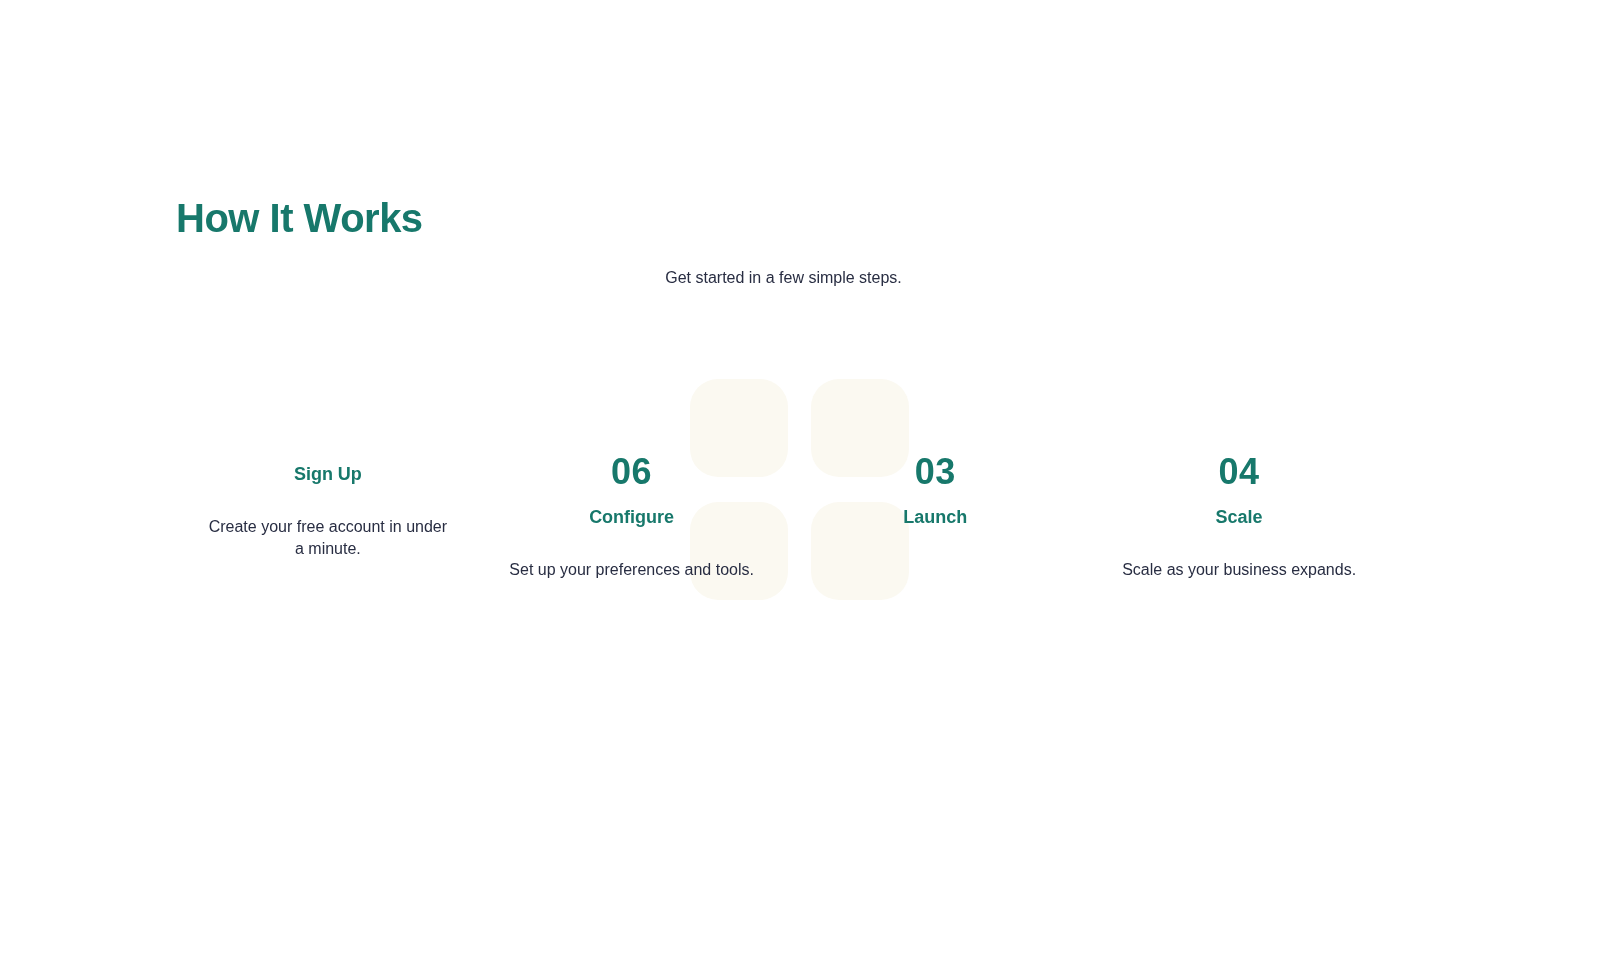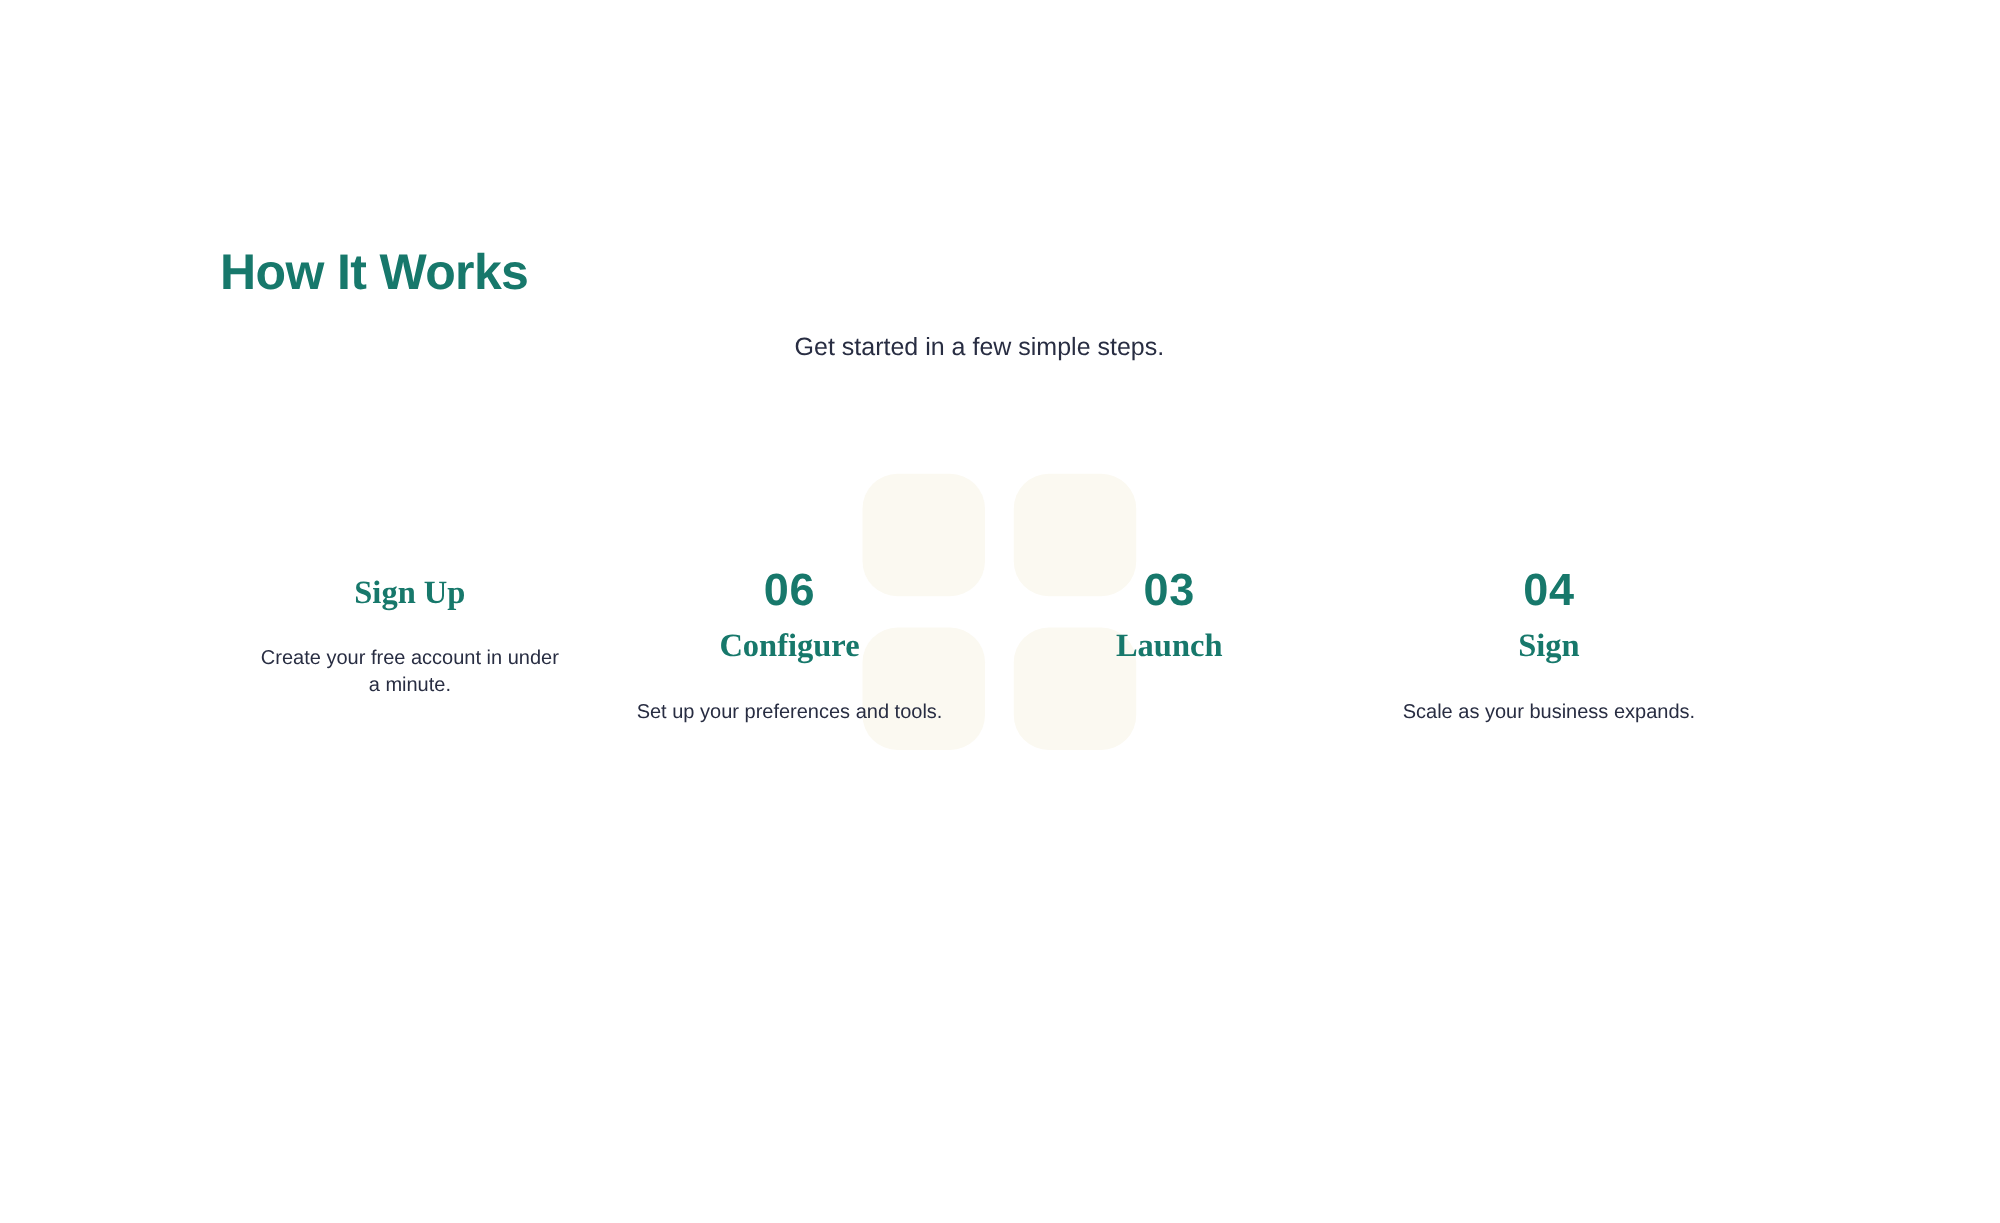--- a/index.html
+++ b/index.html
@@ -53,21 +53,21 @@
     color: var(--accent);
     z-index: 1;
   }
   .section-subtitle {
     position: absolute;
     left: 176px;
     top: 267px;
     width: 1215px;
     margin: 0;
     text-align: center;
-    font-size: 20px;
+    font-size: 16px;
     line-height: 22px;
     color: var(--text);
     z-index: 1;
   }
   .steps {
     position: absolute;
     left: 176px;
     top: 450px;
     width: 1215px;
     display: flex;
@@ -81,25 +81,24 @@
   .step-number {
     margin: 0;
     font-size: 36px;
     line-height: 43px;
     font-weight: 700;
     letter-spacing: 0.5px;
     color: var(--accent);
   }
   .step-title {
     margin: 9px 0 0 0;
-    font-size: 26px;
+    font-size: 18px;
     line-height: 30px;
     font-weight: 700;
     color: var(--accent);
-    font-family: Liberation Serif, serif;
   }
   .step-desc {
     margin: 27px auto 0 auto;
     max-width: 252px;
     font-size: 16px;
     line-height: 22px;
     color: var(--text);
     white-space: pre-line;
   }
 </style>
@@ -133,18 +132,18 @@
       <p class="step-desc">Set up your preferences and tools.</p>
     </div>
 
     <div class="step">
       <p class="step-number">03</p>
       <h3 class="step-title">Launch</h3>
     </div>
 
     <div class="step">
       <p class="step-number">04</p>
-      <h3 class="step-title">Sign</h3>
+      <h3 class="step-title">Scale</h3>
       <p class="step-desc">Scale as your business expands.</p>
     </div>
 
   </div>
 </div>
 
 </body></html>

